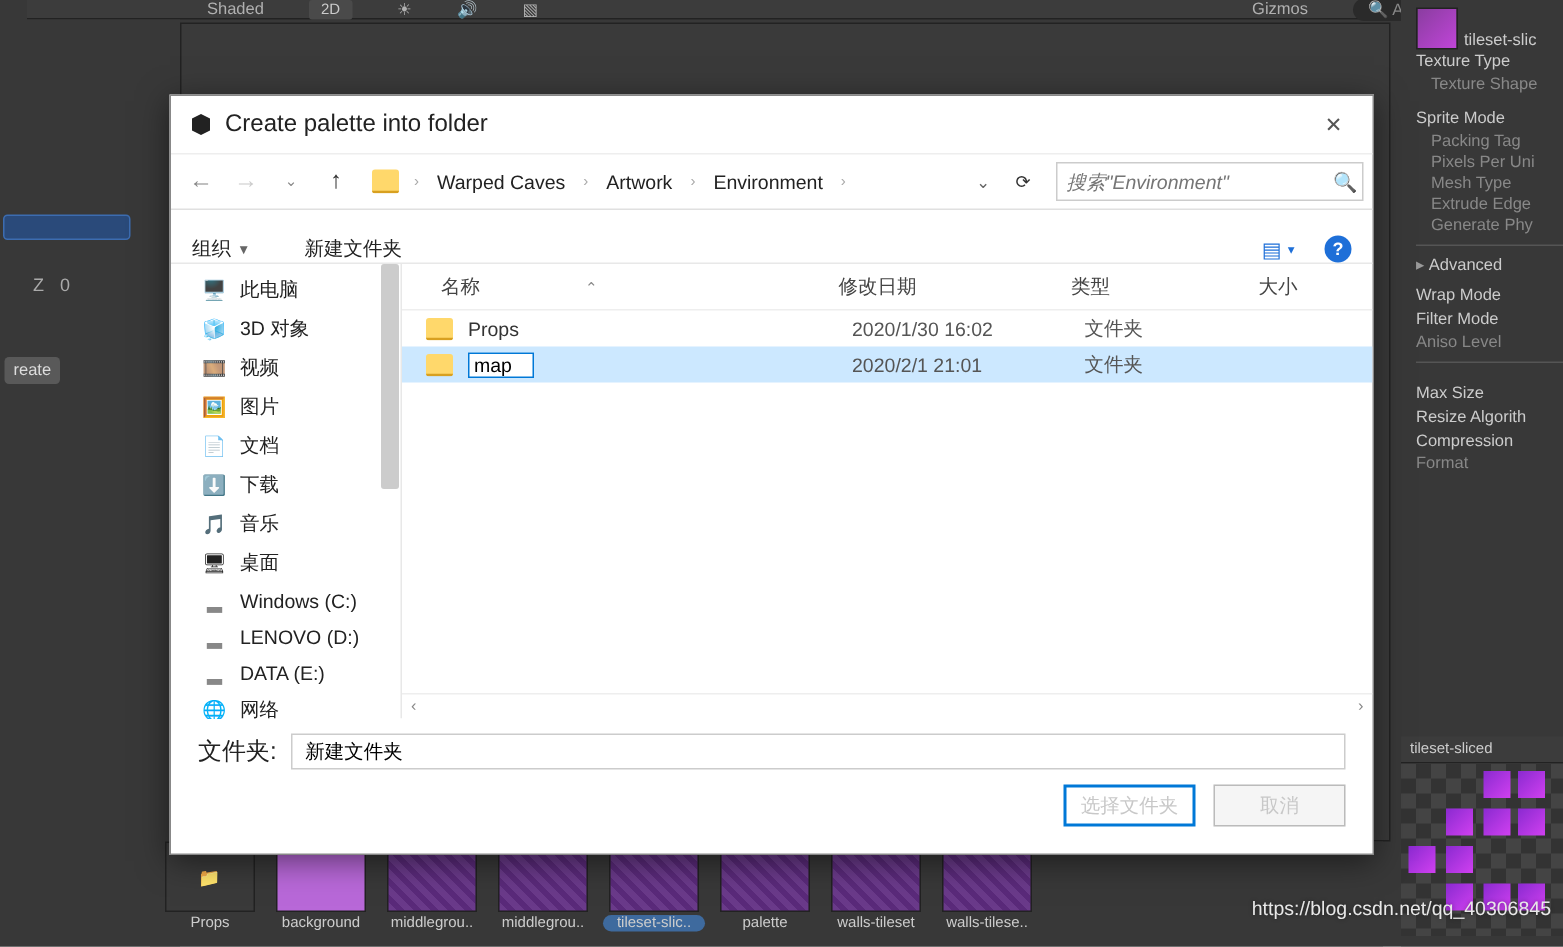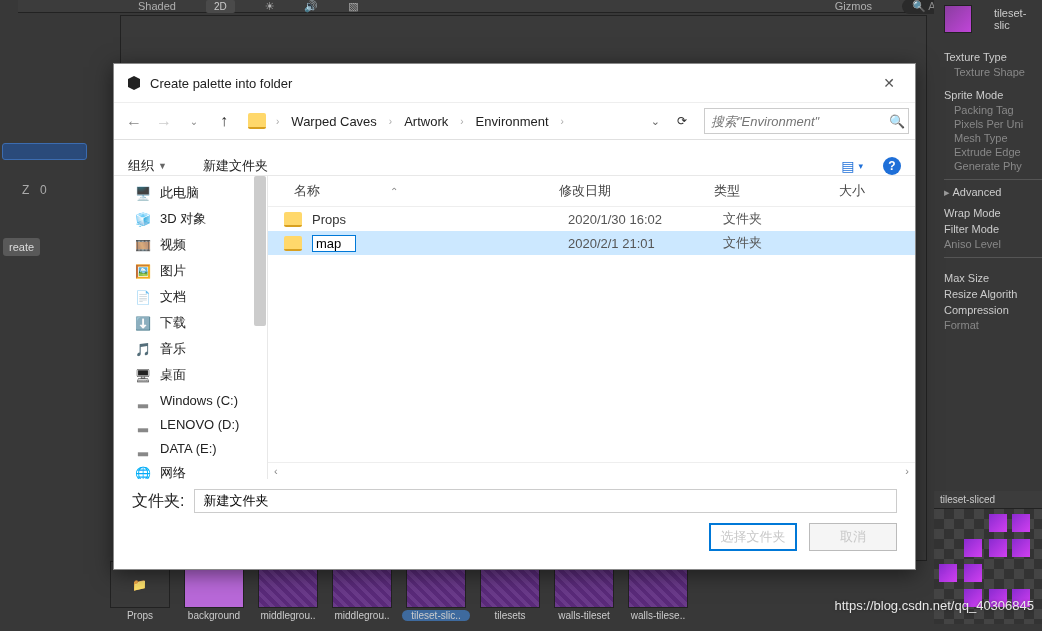--- a/index.html
+++ b/index.html
@@ -13,21 +13,21 @@
     .unity-search { background: #2a2a2a; border-radius: 10px; padding: 1px 10px; font-size: 11px; color:#888; width: 140px; }
     .unity-viewport { position: absolute; top:15px; left: 120px; right: 115px; bottom: 70px; background: #3a3a3a; border: 1px solid #222; }
     .unity-left { position: absolute; left: 0; top:13px; width:120px; bottom:0; background:#383838; padding:10px;}
     .create-btn { position: absolute; left: 3px; top: 225px; background: #595959; color: #ddd; font-size: 11px; padding: 3px 6px; border-radius: 3px; }
     .z-label { position:absolute; left: 22px; top: 170px; color: #aaa; font-size: 12px; }
     .z-val { position:absolute; left: 40px; top: 170px; color: #aaa; font-size: 12px; }
     .blue-field { position:absolute; left: 2px; top: 130px; width: 85px; height: 17px; background: #2a4a7a; border: 1px solid #3c6cb0; border-radius: 3px; }
     
     
     .inspector { position: absolute; right: 0; top:0; width: 108px; bottom: 140px; background: #383838; padding: 5px 0 0 10px; }
-    .insp-header { display: flex; align-items: center; gap: 22px; margin-bottom: 16px; }
+    .insp-header { display: flex; align-items: flex-end; gap: 4px; margin-bottom: 0; }
     .insp-icon { width: 28px; height: 28px; background: linear-gradient(135deg,#8a3da0,#c045d8); border:1px solid #222;}
     .insp-title { color: #ccc; font-size: 11px; }
     .insp-label { color: #ccc; font-size: 11px; padding: 2px 0; display:block; white-space:nowrap; overflow:hidden; }
     .insp-sublabel { color: #888; font-size: 11px; padding: 1px 0 1px 10px; display:block; white-space:nowrap; }
     .insp-section { color: #ccc; font-size: 11px; padding: 6px 0; border-top: 1px solid #555; margin-top: 6px; }
     .tri { color: #999; margin-right: 3px; }
     
     
     .asset-browser { position: absolute; bottom: 0; left: 100px; right: 120px; height: 70px; background: #383838; display: flex; gap: 6px; padding: 0 6px; }
     .asset { width: 68px; display:flex; flex-direction:column; align-items:center; }
@@ -40,21 +40,21 @@
     
     .tileset-preview { position: absolute; right: 0; bottom: 0; width: 108px; height: 140px; background: #383838; }
     .tileset-header { background: #3c3c3c; padding: 3px 6px; font-size: 10px; color: #ccc; border-bottom:1px solid #222; }
     .checker { width:100%; height: 115px; background: repeating-conic-gradient(#333 0% 25%, #444 0% 50%) 0 0/20px 20px; position: relative; }
     .checker-tile { position:absolute; background: linear-gradient(135deg,#8a2ad0,#d040f0); }
     
     
     .dialog { position: absolute; left: 113px; top: 63px; width: 803px; height: 507px; background: #fff; border: 1px solid #888; box-shadow: 0 4px 20px rgba(0,0,0,0.5); display:flex; flex-direction:column; }
     .dialog-titlebar { height: 38px; display:flex; align-items:center; padding: 0 12px; }
     .dialog-logo { width: 16px; height: 16px; margin-right: 8px; display:flex; align-items:center; }
-    .dialog-title { font-size: 13px; color: #222; flex:1; }
+    .dialog-title { font-size: 16px; color: #222; flex:1; }
     .dialog-close { width: 28px; height: 28px; display:flex; align-items:center; justify-content:center; font-size: 14px; color: #555; cursor: default; }
     
     .dialog-nav { height: 38px; border-top: 1px solid #eee; border-bottom: 1px solid #e0e0e0; display:flex; align-items:center; padding: 0 6px; gap: 2px; }
     .nav-btn { width: 28px; height: 28px; display:flex; align-items:center; justify-content:center; color: #888; font-size: 16px; }
     .nav-btn.enabled { color: #333; }
     .breadcrumb { flex: 1; display:flex; align-items:center; gap: 2px; margin-left: 4px; }
     .bc-icon { width: 18px; height: 16px; background: #ffd86b; border-radius: 2px; margin: 0 4px; border-bottom: 2px solid #d8a020; }
     .bc-sep { color: #aaa; padding: 0 4px; font-size: 10px; }
     .bc-item { font-size: 13px; color: #222; padding: 4px 6px; }
     .bc-dropdown { margin-left: auto; color: #666; padding: 0 8px; font-size: 11px; }
@@ -187,21 +187,21 @@
       <div class="asset">
         <div class="asset-thumb"></div>
         <div class="asset-name">middlegrou..</div>
       </div>
       <div class="asset selected">
         <div class="asset-thumb"></div>
         <div class="asset-name">tileset-slic..</div>
       </div>
       <div class="asset">
         <div class="asset-thumb"></div>
-        <div class="asset-name">tilesets</div>
+        <div class="asset-name">palette</div>
       </div>
       <div class="asset">
         <div class="asset-thumb"></div>
         <div class="asset-name">walls-tileset</div>
       </div>
       <div class="asset">
         <div class="asset-thumb"></div>
         <div class="asset-name">walls-tilese..</div>
       </div>
     </div>

